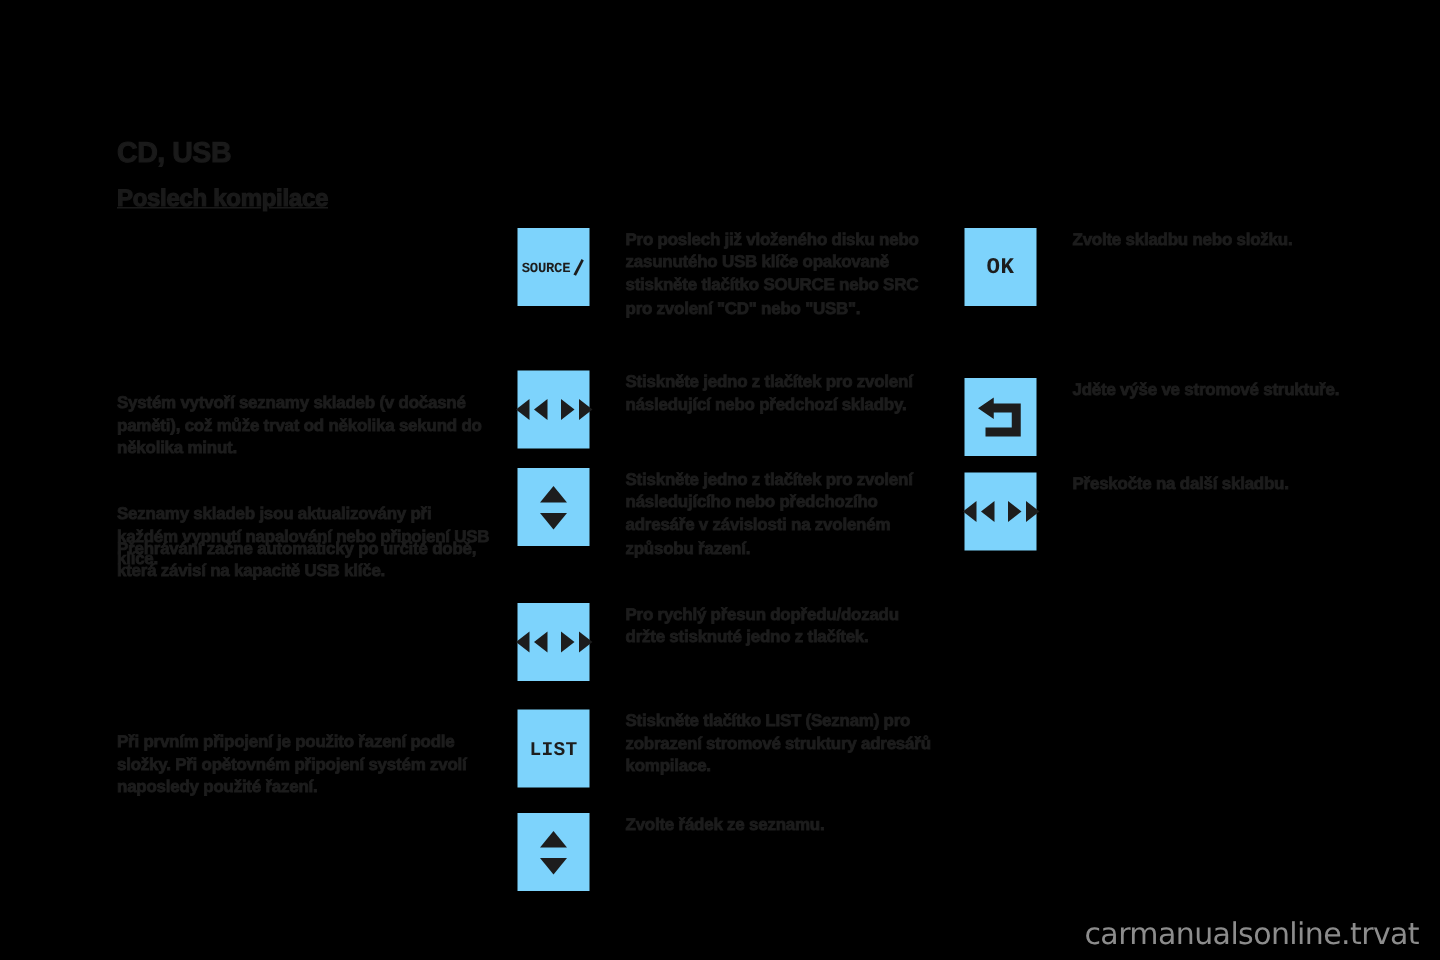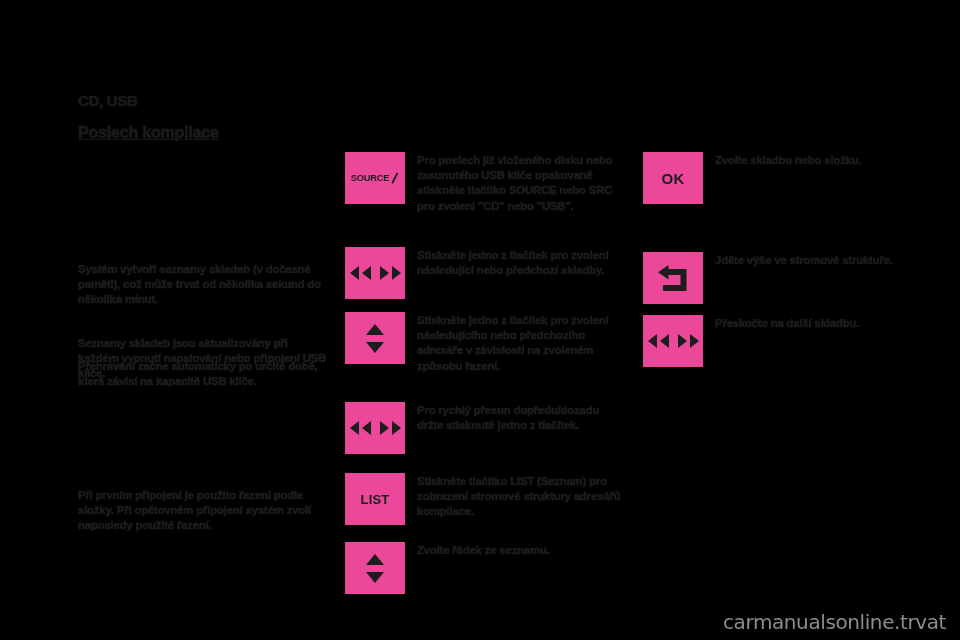--- a/index.html
+++ b/index.html
@@ -20,21 +20,21 @@
     position: absolute;
     left: 0; top: 0;
     width: 960px; height: 640px;
     background: #000;
   }
 
   
   #title {
     position: absolute;
     left: 78px; top: 92px;
-    font-size: 15px;
+    font-size: 19px;
     font-weight: bold;
     letter-spacing: -0.3px;
     color: #1a1a1a;
     -webkit-text-stroke: 0.7px #1a1a1a;
     white-space: nowrap;
   }
   #subtitle {
     position: absolute;
     left: 78px; top: 124px;
     font-size: 16px;
@@ -83,26 +83,27 @@
   #left-para-3 { left: 78px; top: 359px; width: 252px; }
   #left-para-4 { left: 78px; top: 488px; width: 252px; }
 
   
   .row {
     position: absolute;
   }
   .icon-box {
     position: absolute;
     left: 0; top: 0;
-    width: 60px; height: 52px;
-    background: #ec4899;
+    width: 48px; height: 52px;
+    background: #7dd3fc;
     display: flex;
     align-items: center;
     justify-content: center;
     box-sizing: border-box;
+    font-family: Liberation Mono, monospace;
   }
   .row-text {
     position: absolute;
     left: 72px; top: 1px;
     width: 180px;
     font-size: 11.3px;
     line-height: 15.2px;
     font-weight: bold;
     color: #1d1d1d;
     -webkit-text-stroke: 0.55px #1d1d1d;

